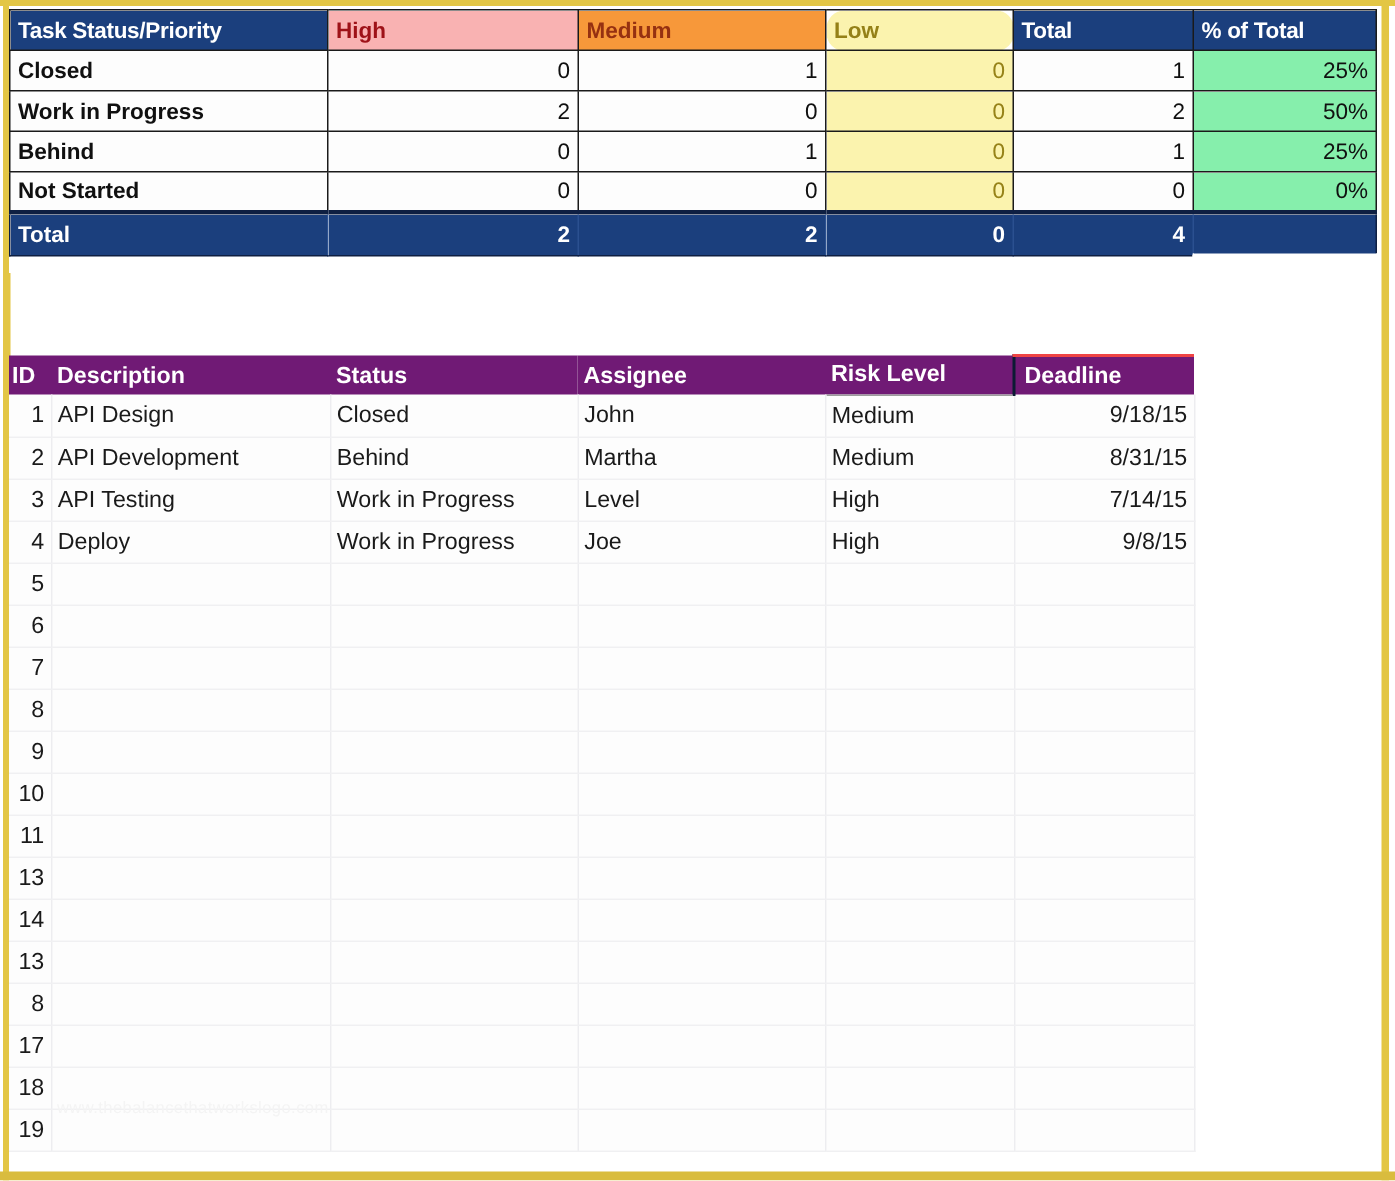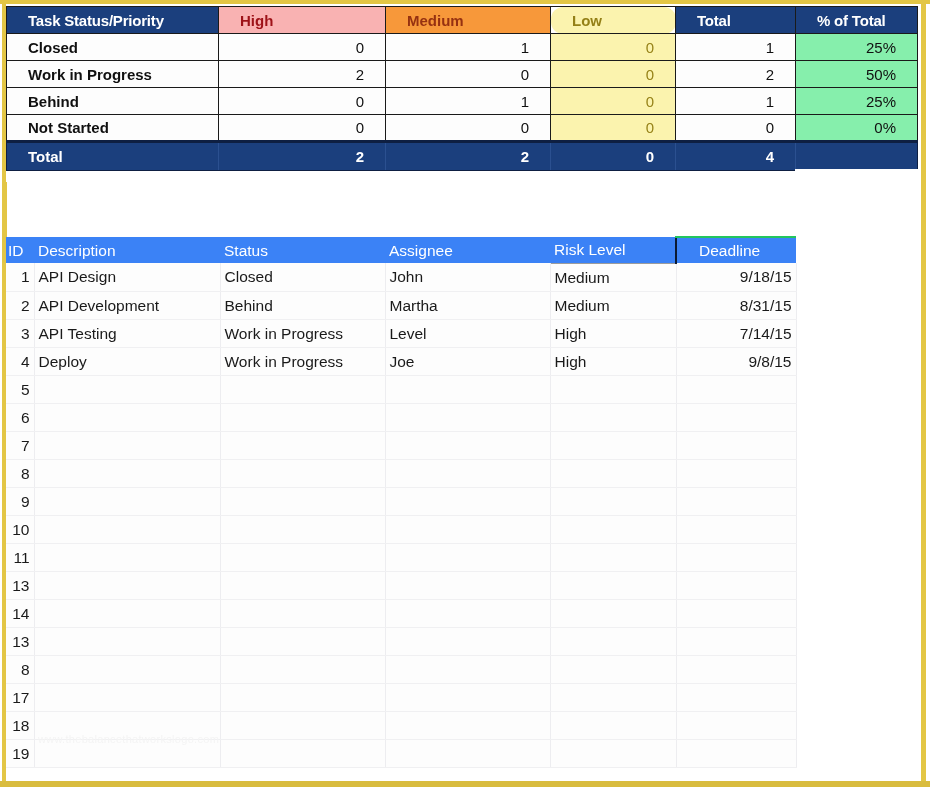--- a/index.html
+++ b/index.html
@@ -68,21 +68,21 @@
   }
   table.summary col.c0 { width: 212px; }
   table.summary col.c1 { width: 167px; }
   table.summary col.c2 { width: 165px; }
   table.summary col.c3 { width: 125px; }
   table.summary col.c4 { width: 120px; }
   table.summary col.c5 { width: 122px; }
 
   table.summary th, table.summary td {
     height: 27px;
-    padding: 0 21px;
+    padding: 0 5px;
     border: 1px solid #1a1a1a;
     white-space: nowrap;
     overflow: hidden;
     font-size: 15px;
     line-height: 25px;
   }
 
   th.hd-navy {
     background: #1b3f7d;
     color: #ffffff;
@@ -170,36 +170,36 @@
     font-size: 15.5px;
   }
   table.tasks col.t0 { width: 28px; }
   table.tasks col.t1 { width: 186px; }
   table.tasks col.t2 { width: 165px; }
   table.tasks col.t3 { width: 165px; }
   table.tasks col.t4 { width: 126px; }
   table.tasks col.t5 { width: 120px; }
 
   table.tasks th {
-    background: #3b82f6;
+    background: #701a75;
     color: #ffffff;
-    font-weight: normal;
+    font-weight: bold;
     text-align: left;
     height: 25px;
     line-height: 25px;
     padding: 0 4px;
     font-size: 15.5px;
     border: none;
     white-space: nowrap;
   }
   table.tasks th.th-id { text-align: left; padding-left: 2px; }
   table.tasks th.th-deadline {
     border-left: 2px solid #0b1a33;
-    border-top: 2px solid #22c55e;
-    padding-left: 22px;
+    border-top: 2px solid #ef4444;
+    padding-left: 6px;
   }
 
   table.tasks td {
     height: 28px;
     line-height: 27px;
     padding: 0 4px;
     font-size: 15.5px;
     color: #1a1a1a;
     background: #fdfdfd;
     border-right: 1px solid #ededf0;

